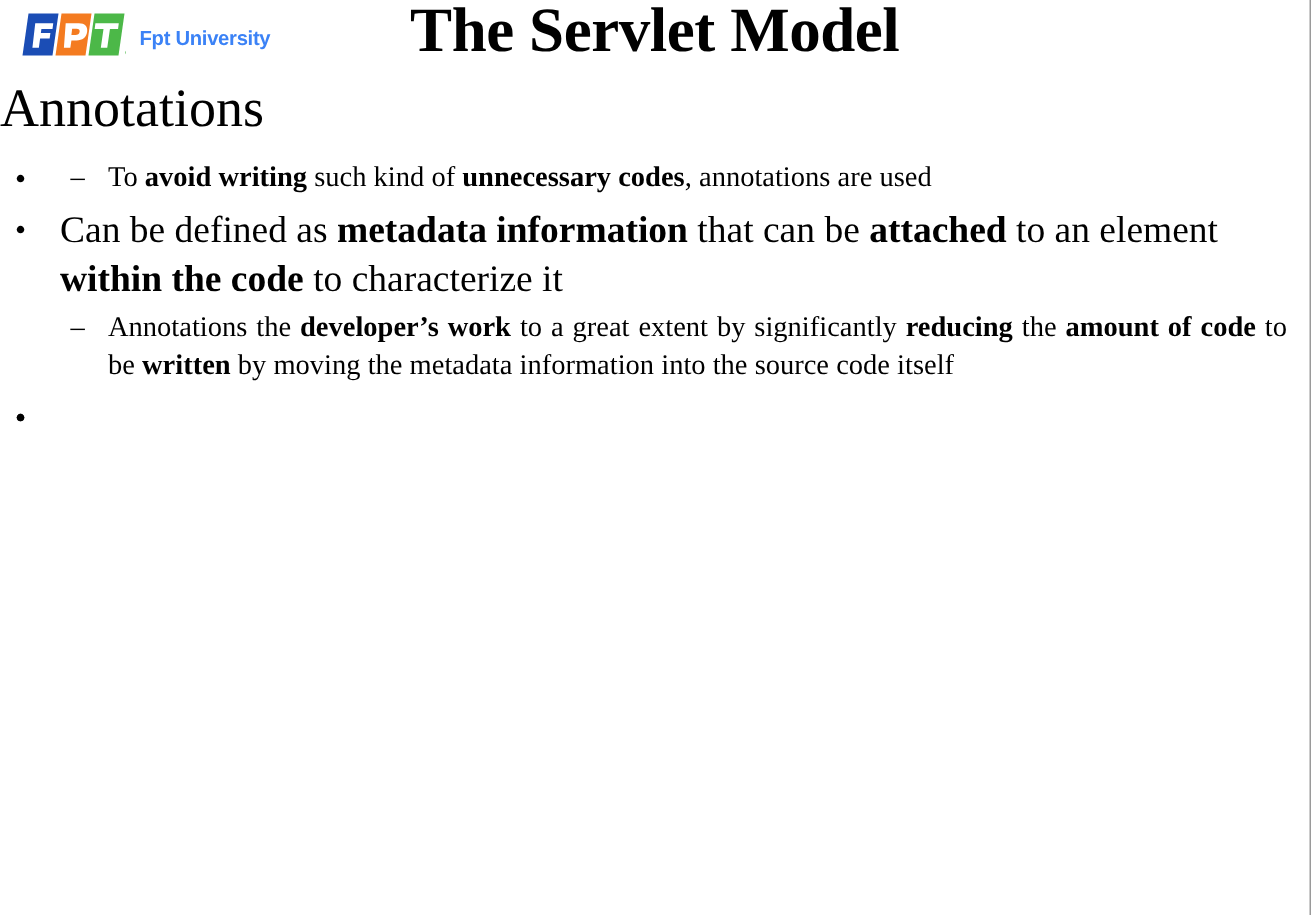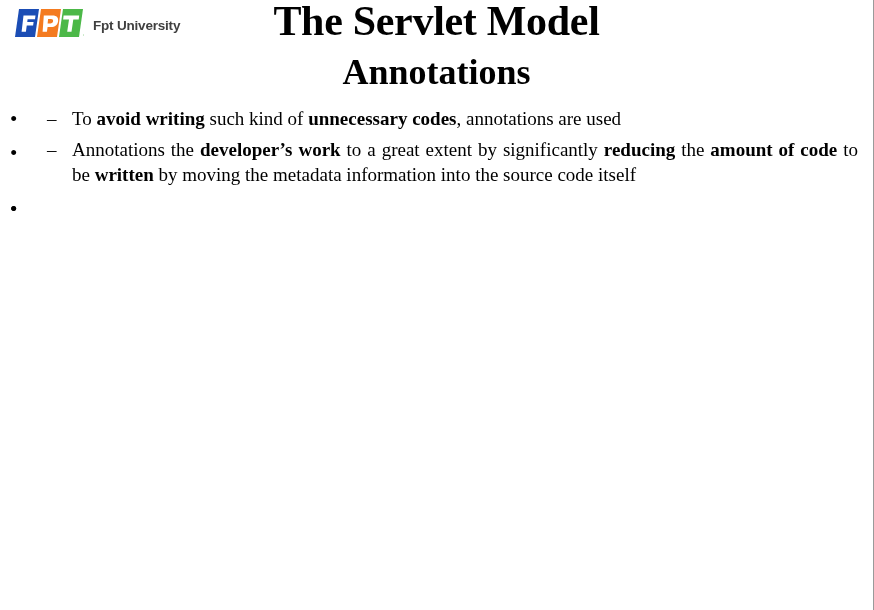--- a/index.html
+++ b/index.html
@@ -34,21 +34,21 @@
     height: 32px;
   }
   .logo-mark {
     display: block;
   }
   .logo-text {
     margin-left: 9px;
     font-family: "Liberation Sans", "DejaVu Sans", sans-serif;
     font-size: 13.5px;
     font-weight: 700;
-    color: #404040;
+    color: #3b82f6;
     letter-spacing: -0.2px;
     white-space: nowrap;
   }
 
   
   .title {
     position: absolute;
     left: 0;
     right: 0;
     top: -2px;
@@ -56,23 +56,22 @@
     font-size: 42px;
     font-weight: 700;
     line-height: 1.12;
     letter-spacing: -0.3px;
   }
   .subtitle {
     position: absolute;
     left: 0;
     right: 0;
     top: 52px;
-    text-align: center;
     font-size: 36px;
-    font-weight: 700;
+    font-weight: 400;
     line-height: 1.12;
   }
 
   
   .body-area {
     position: absolute;
     left: 0;
     top: 103px;
     width: 868px;
   }
@@ -142,19 +141,19 @@
     </span>
     <span class="logo-text">Fpt University</span>
   </div>
 
   <div class="title">The Servlet Model</div>
   <div class="subtitle">Annotations</div>
 
   <div class="body-area">
       <div class="lvl1"><span class="mk">•</span></div>
       <div class="lvl2 nojust"><span class="mk">–</span><span><span>To </span><b>avoid writing</b><span> such kind of </span><b>unnecessary codes</b><span>, annotations are used</span></span></div>
-      <div class="lvl1"><span class="mk">•</span></div>
+      <div class="lvl1"><span class="mk">•</span><span><span>Can be defined as </span><b>metadata information</b><span> that can be </span><b>attached</b><span> to an element </span><b>within the code</b><span> to characterize it</span></span></div>
       <div class="lvl2"><span class="mk">–</span><span><span>Annotations the </span><b>developer’s work</b><span> to a great extent by significantly </span><b>reducing</b><span> the </span><b>amount of code</b><span> to be </span><b>written</b><span> by moving the metadata information into the source code itself</span></span></div>
       <div class="lvl1"><span class="mk">•</span></div>
       <div class="lvl1"><span class="mk">•</span></div>
     </div>
 
 </div>
 
 </body></html>

